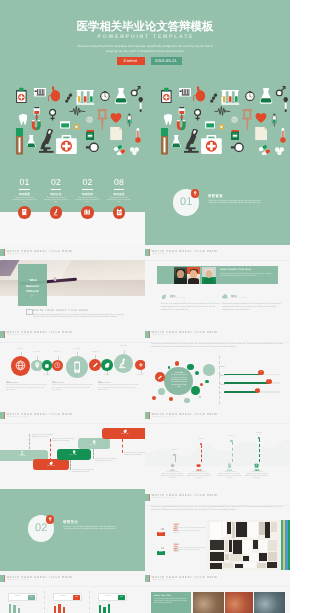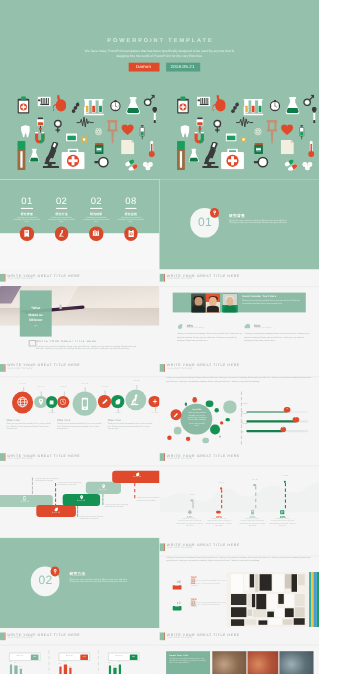--- a/index.html
+++ b/index.html
@@ -521,20 +521,21 @@
         <symbol id="k9-docs" viewBox="0 0 20 20">
           <rect x="3" y="3" width="14" height="14" rx="1.4" class="kfill"></rect>
           <rect x="5.6" y="6" width="8.8" height="1.6" fill="#fff"></rect>
           <rect x="5.6" y="9.2" width="8.8" height="1.6" fill="#fff"></rect>
           <rect x="5.6" y="12.4" width="5.6" height="1.6" fill="#fff"></rect>
         </symbol>
       </defs>
     </svg>
 
 <div class="slide s-hero">
+  <div class="hero-title">医学相关毕业论文答辩模板</div>
   <div class="hero-sub">POWERPOINT TEMPLATE</div>
   <div class="hero-desc">
     <div>We have many PowerPoint  templates that has been specifically designed to be used by anyone that is</div>
     <div>stepping into the world of PowerPoint  for the very first time.</div>
   </div>
   <div class="hero-btns"><span class="hero-btn btn-a">Damon</span><span class="hero-btn btn-b">2018.05.21</span></div>
   <div class="icon-band" id="iconband">
         <svg class="ibi" style="position:absolute;left:14.6px;top:12.4px;width:12.7px;height:19.4px">
           <use href="#ic-clipboard-cross" width="100%" height="100%"></use>
         </svg>

